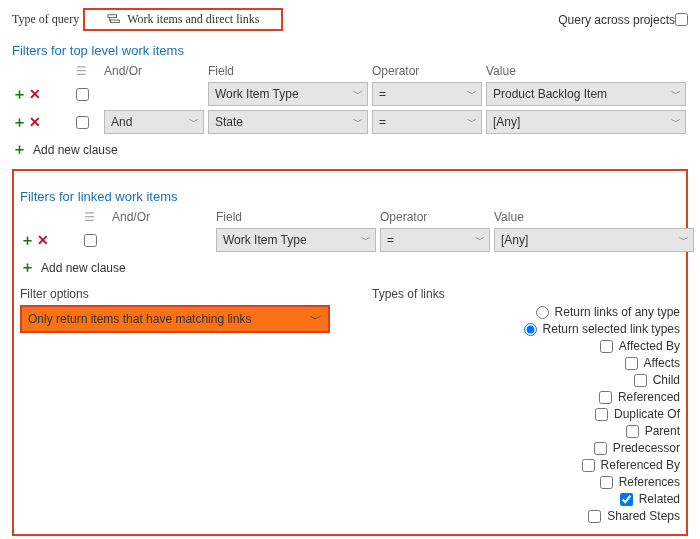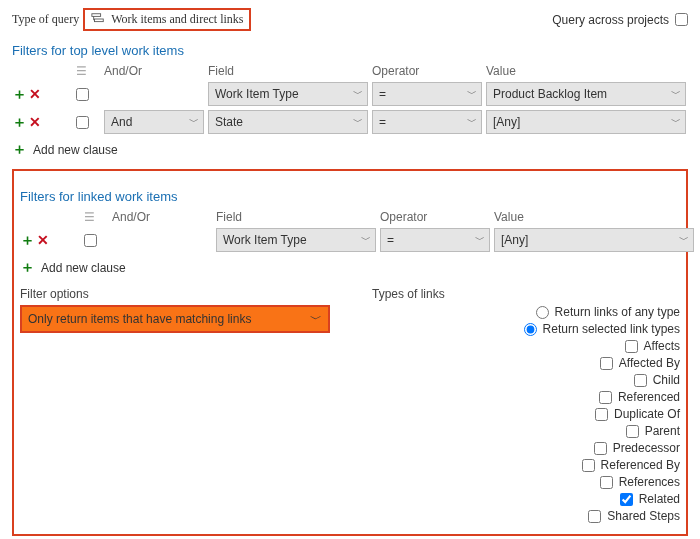--- a/index.html
+++ b/index.html
@@ -13,26 +13,26 @@
   }
   .top-row {
     display: flex;
     align-items: center;
     justify-content: space-between;
     margin-bottom: 12px;
   }
   .top-left { display: flex; align-items: center; gap: 4px; font-family: Liberation Serif, serif; }
   .qtype-box {
     border: 2px solid #d9401f;
-    padding: 2px 6px;
+    padding: 2px 22px;
     display: inline-flex;
-    align-items: flex-start;
+    align-items: flex-end;
     gap: 6px;
   }
-  .top-right { display: flex; align-items: center; gap: 6px; }
+  .top-right { display: flex; align-items: center; }
   .section-header {
     color: #1a6fb3;
     font-size: 13px;
     margin: 4px 0 6px 0;
   }
   .red-box {
     border: 2px solid #d9401f;
     padding: 14px 6px 8px 6px;
     margin-top: 10px;
   }
@@ -228,25 +228,25 @@
         <input type="radio" name="lt" style="">
         <span>Return links of any type</span>
       </div>
       <div class="radio-row">
         <input type="radio" name="lt" checked="" style="">
         <span>Return selected link types</span>
       </div>
       <div class="link-checks" id="link-checks">
           <div class="check-row">
             <input type="checkbox" style="">
+            <span>Affected By</span>
+          </div>
+          <div class="check-row">
+            <input type="checkbox" style="">
             <span>Affects</span>
-          </div>
-          <div class="check-row">
-            <input type="checkbox" style="">
-            <span>Affected By</span>
           </div>
           <div class="check-row">
             <input type="checkbox" style="">
             <span>Child</span>
           </div>
           <div class="check-row">
             <input type="checkbox" style="">
             <span>Referenced</span>
           </div>
           <div class="check-row">

